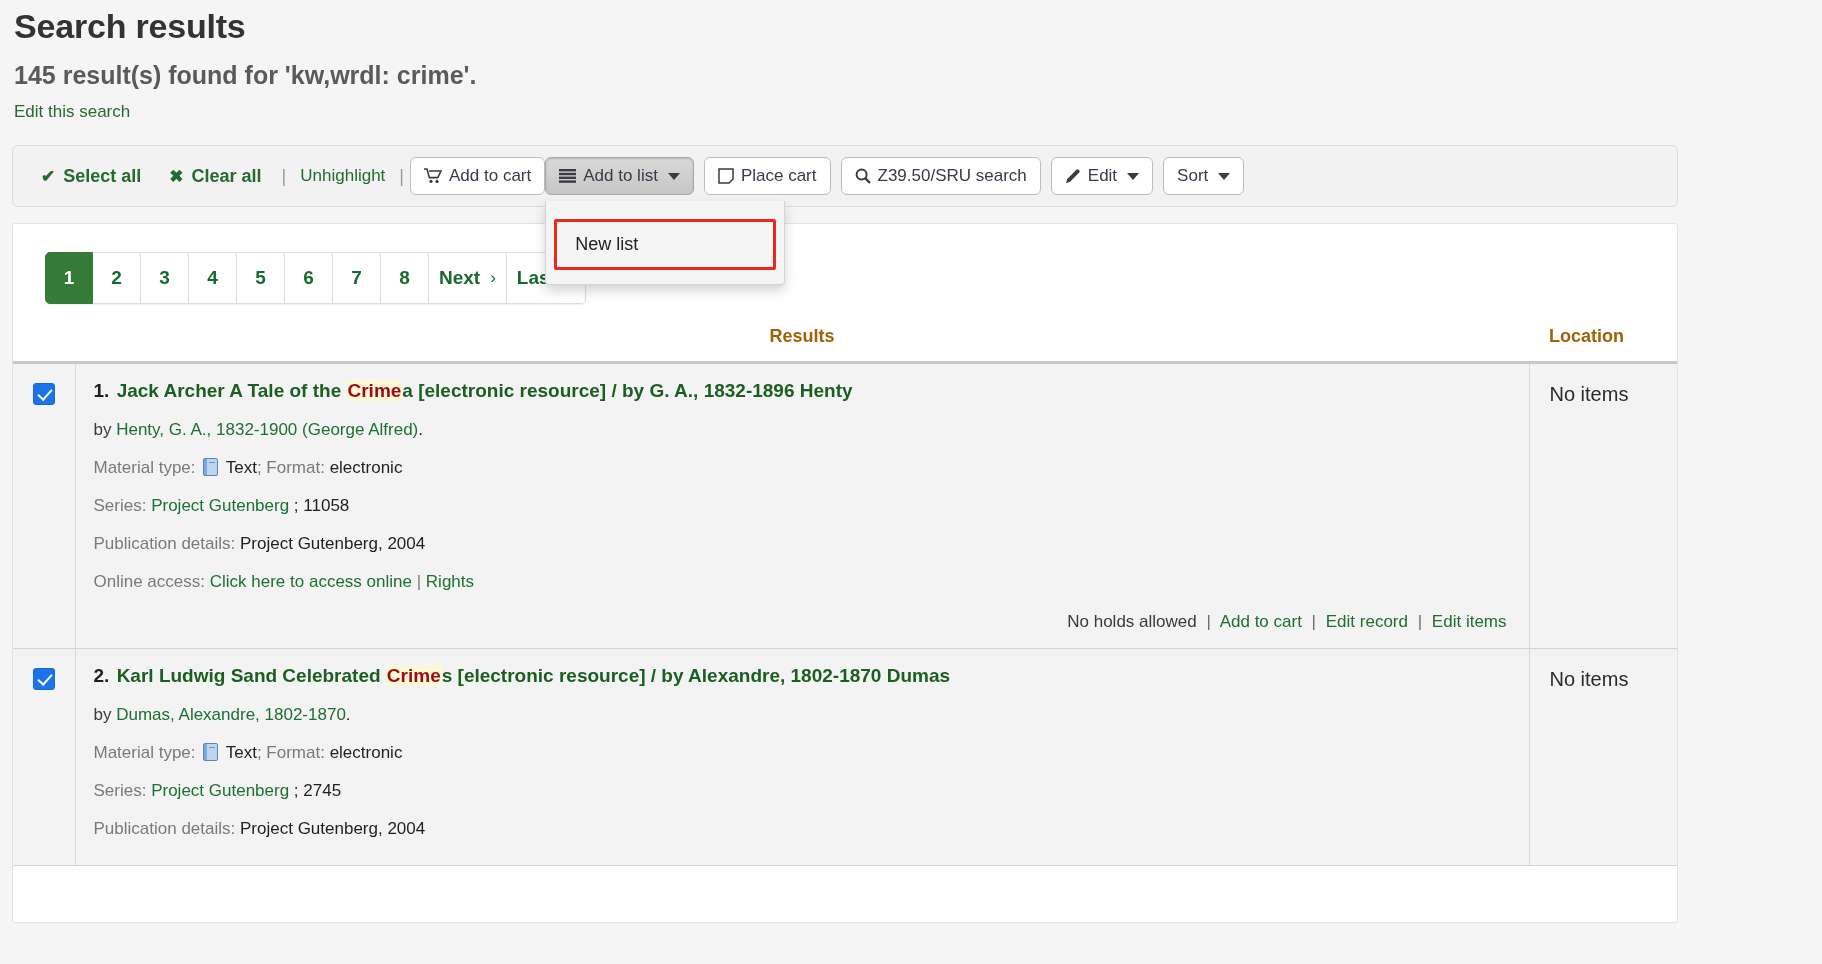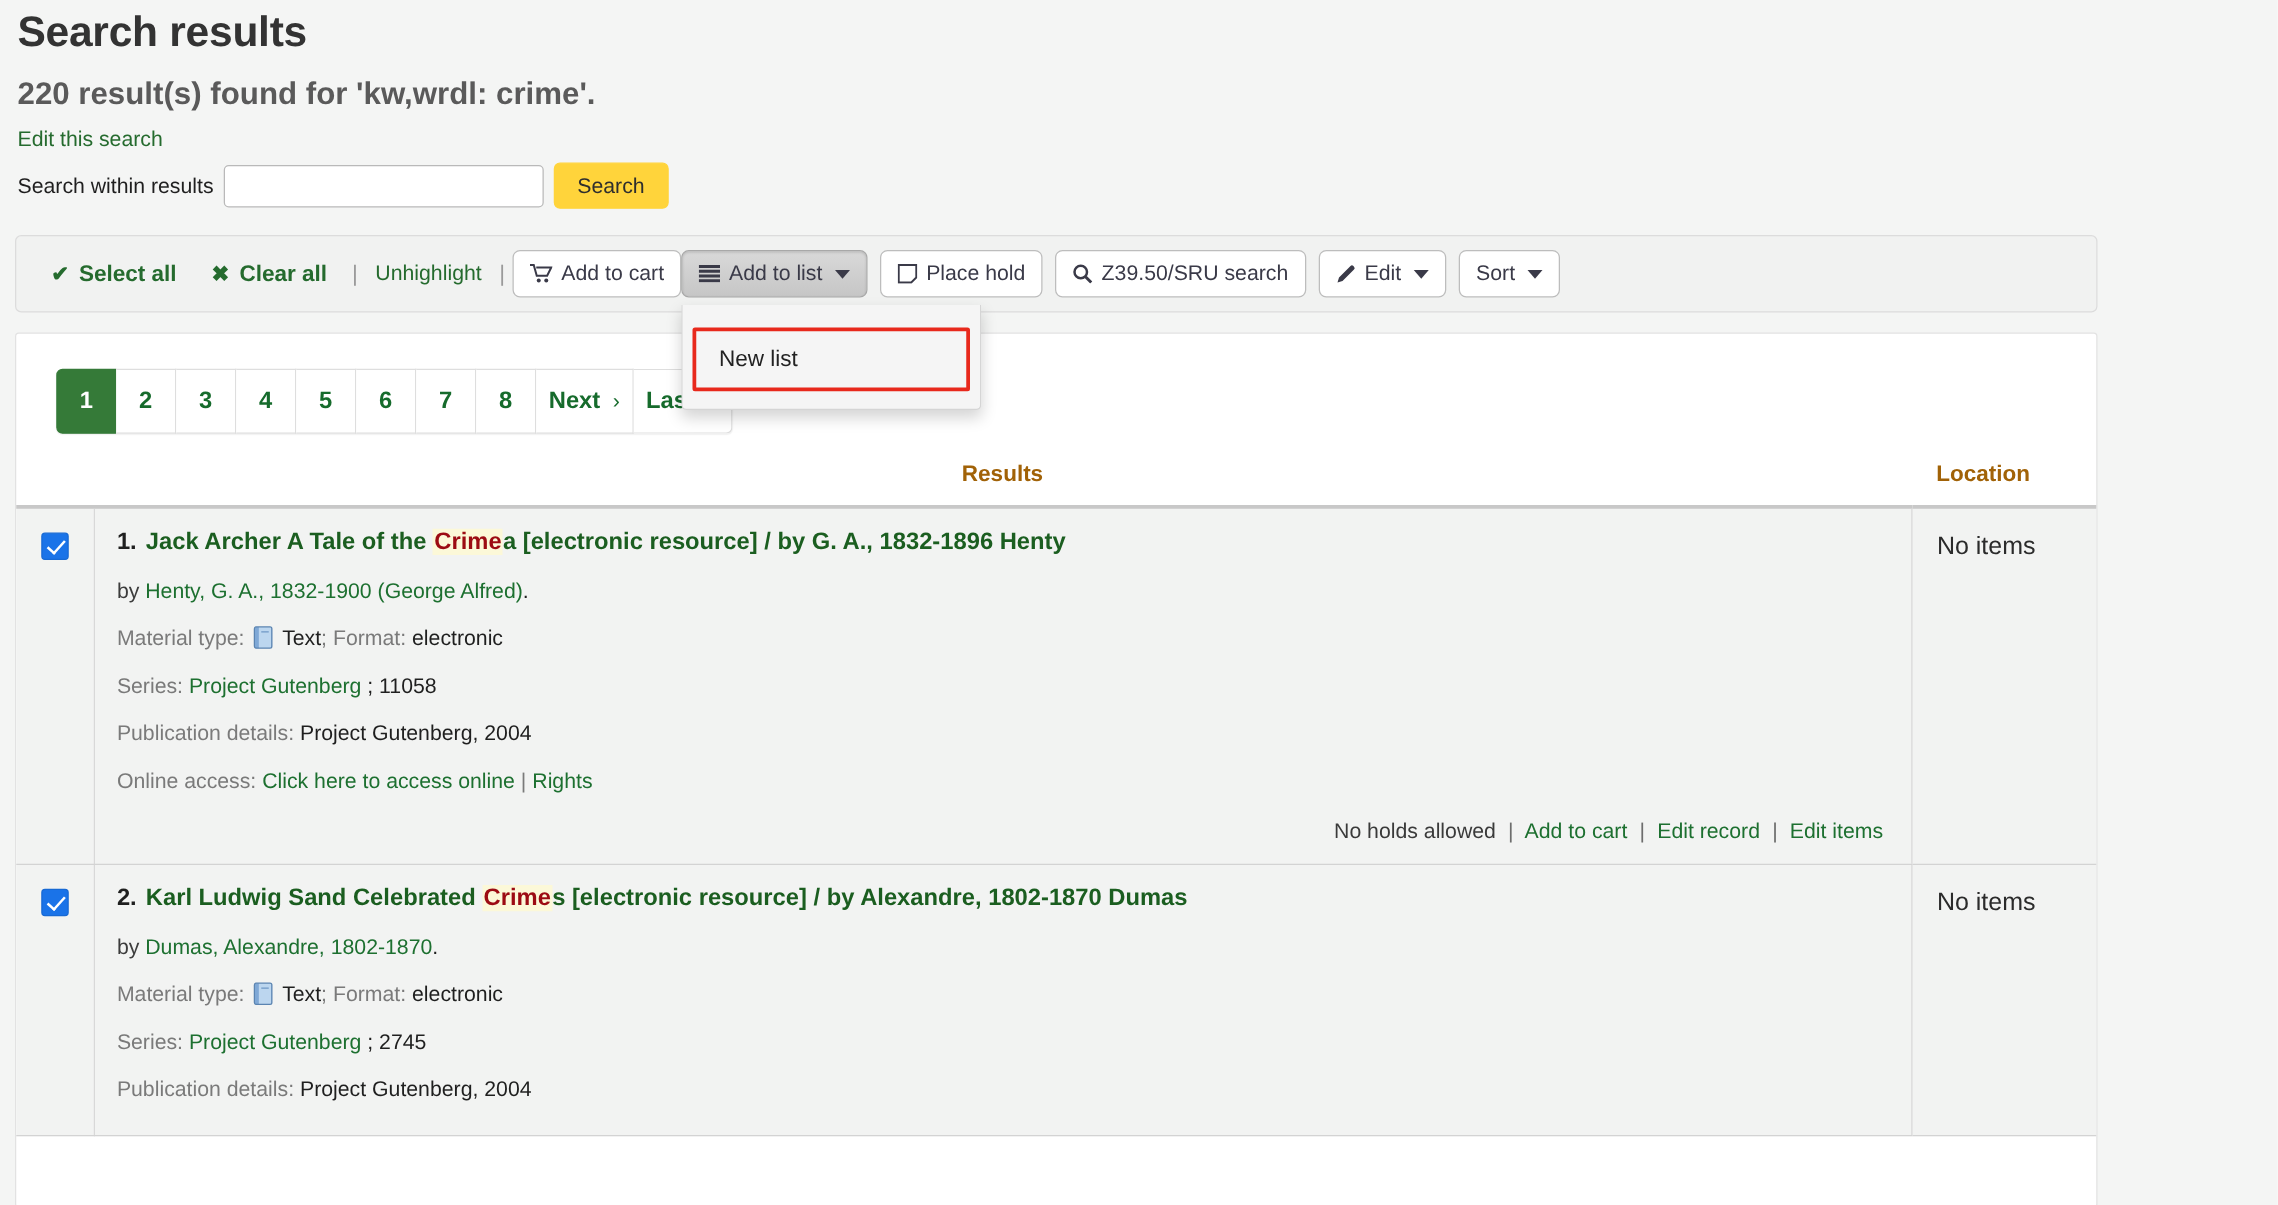--- a/index.html
+++ b/index.html
@@ -342,29 +342,24 @@
   .no-holds { color: #3a3a3a; }
 </style>
 </head>
 <body>
 
 <div class="page">
 
   
   <h1 class="page-title">Search results</h1>
 
-  <div class="result-count">220 result(s) found for 'kw,wrdl: crime'.</div>
+  <div class="result-count">145 result(s) found for 'kw,wrdl: crime'.</div>
 
   <a class="edit-search-link" href="#">Edit this search</a>
 
-  <div class="search-within-row">
-    <span class="search-within-label">Search within results</span>
-    <input class="search-within-input" type="text" placeholder="" style="">
-    <button class="search-btn">Search</button>
-  </div>
 
   
   <div class="toolbar">
 
     <a class="tb-link" href="#">
       <span class="glyph">✔</span>
       <span>Select all</span>
     </a>
 
     <a class="tb-link" href="#">
@@ -405,21 +400,21 @@
         <a class="dropdown-item" href="#">New list</a>
       </div>
     </span>
 
     <button class="btn">
       <span class="icon-hold">
         <svg width="16" height="16" viewBox="0 0 16 16">
             <path d="M1 1h14v10l-4 4H1z" fill="none" stroke="#3a3a48" stroke-width="1.5"></path>
           </svg>
       </span>
-      <span>Place hold</span>
+      <span>Place cart</span>
     </button>
 
     <button class="btn">
       <span class="icon-search">
         <svg width="16" height="16" viewBox="0 0 16 16">
             <circle cx="6.6" cy="6.6" r="5" fill="none" stroke="#3a3a48" stroke-width="2"></circle>
             <line x1="10.4" y1="10.4" x2="15" y2="15" stroke="#3a3a48" stroke-width="2.4"></line>
           </svg>
       </span>
       <span>Z39.50/SRU search</span>

